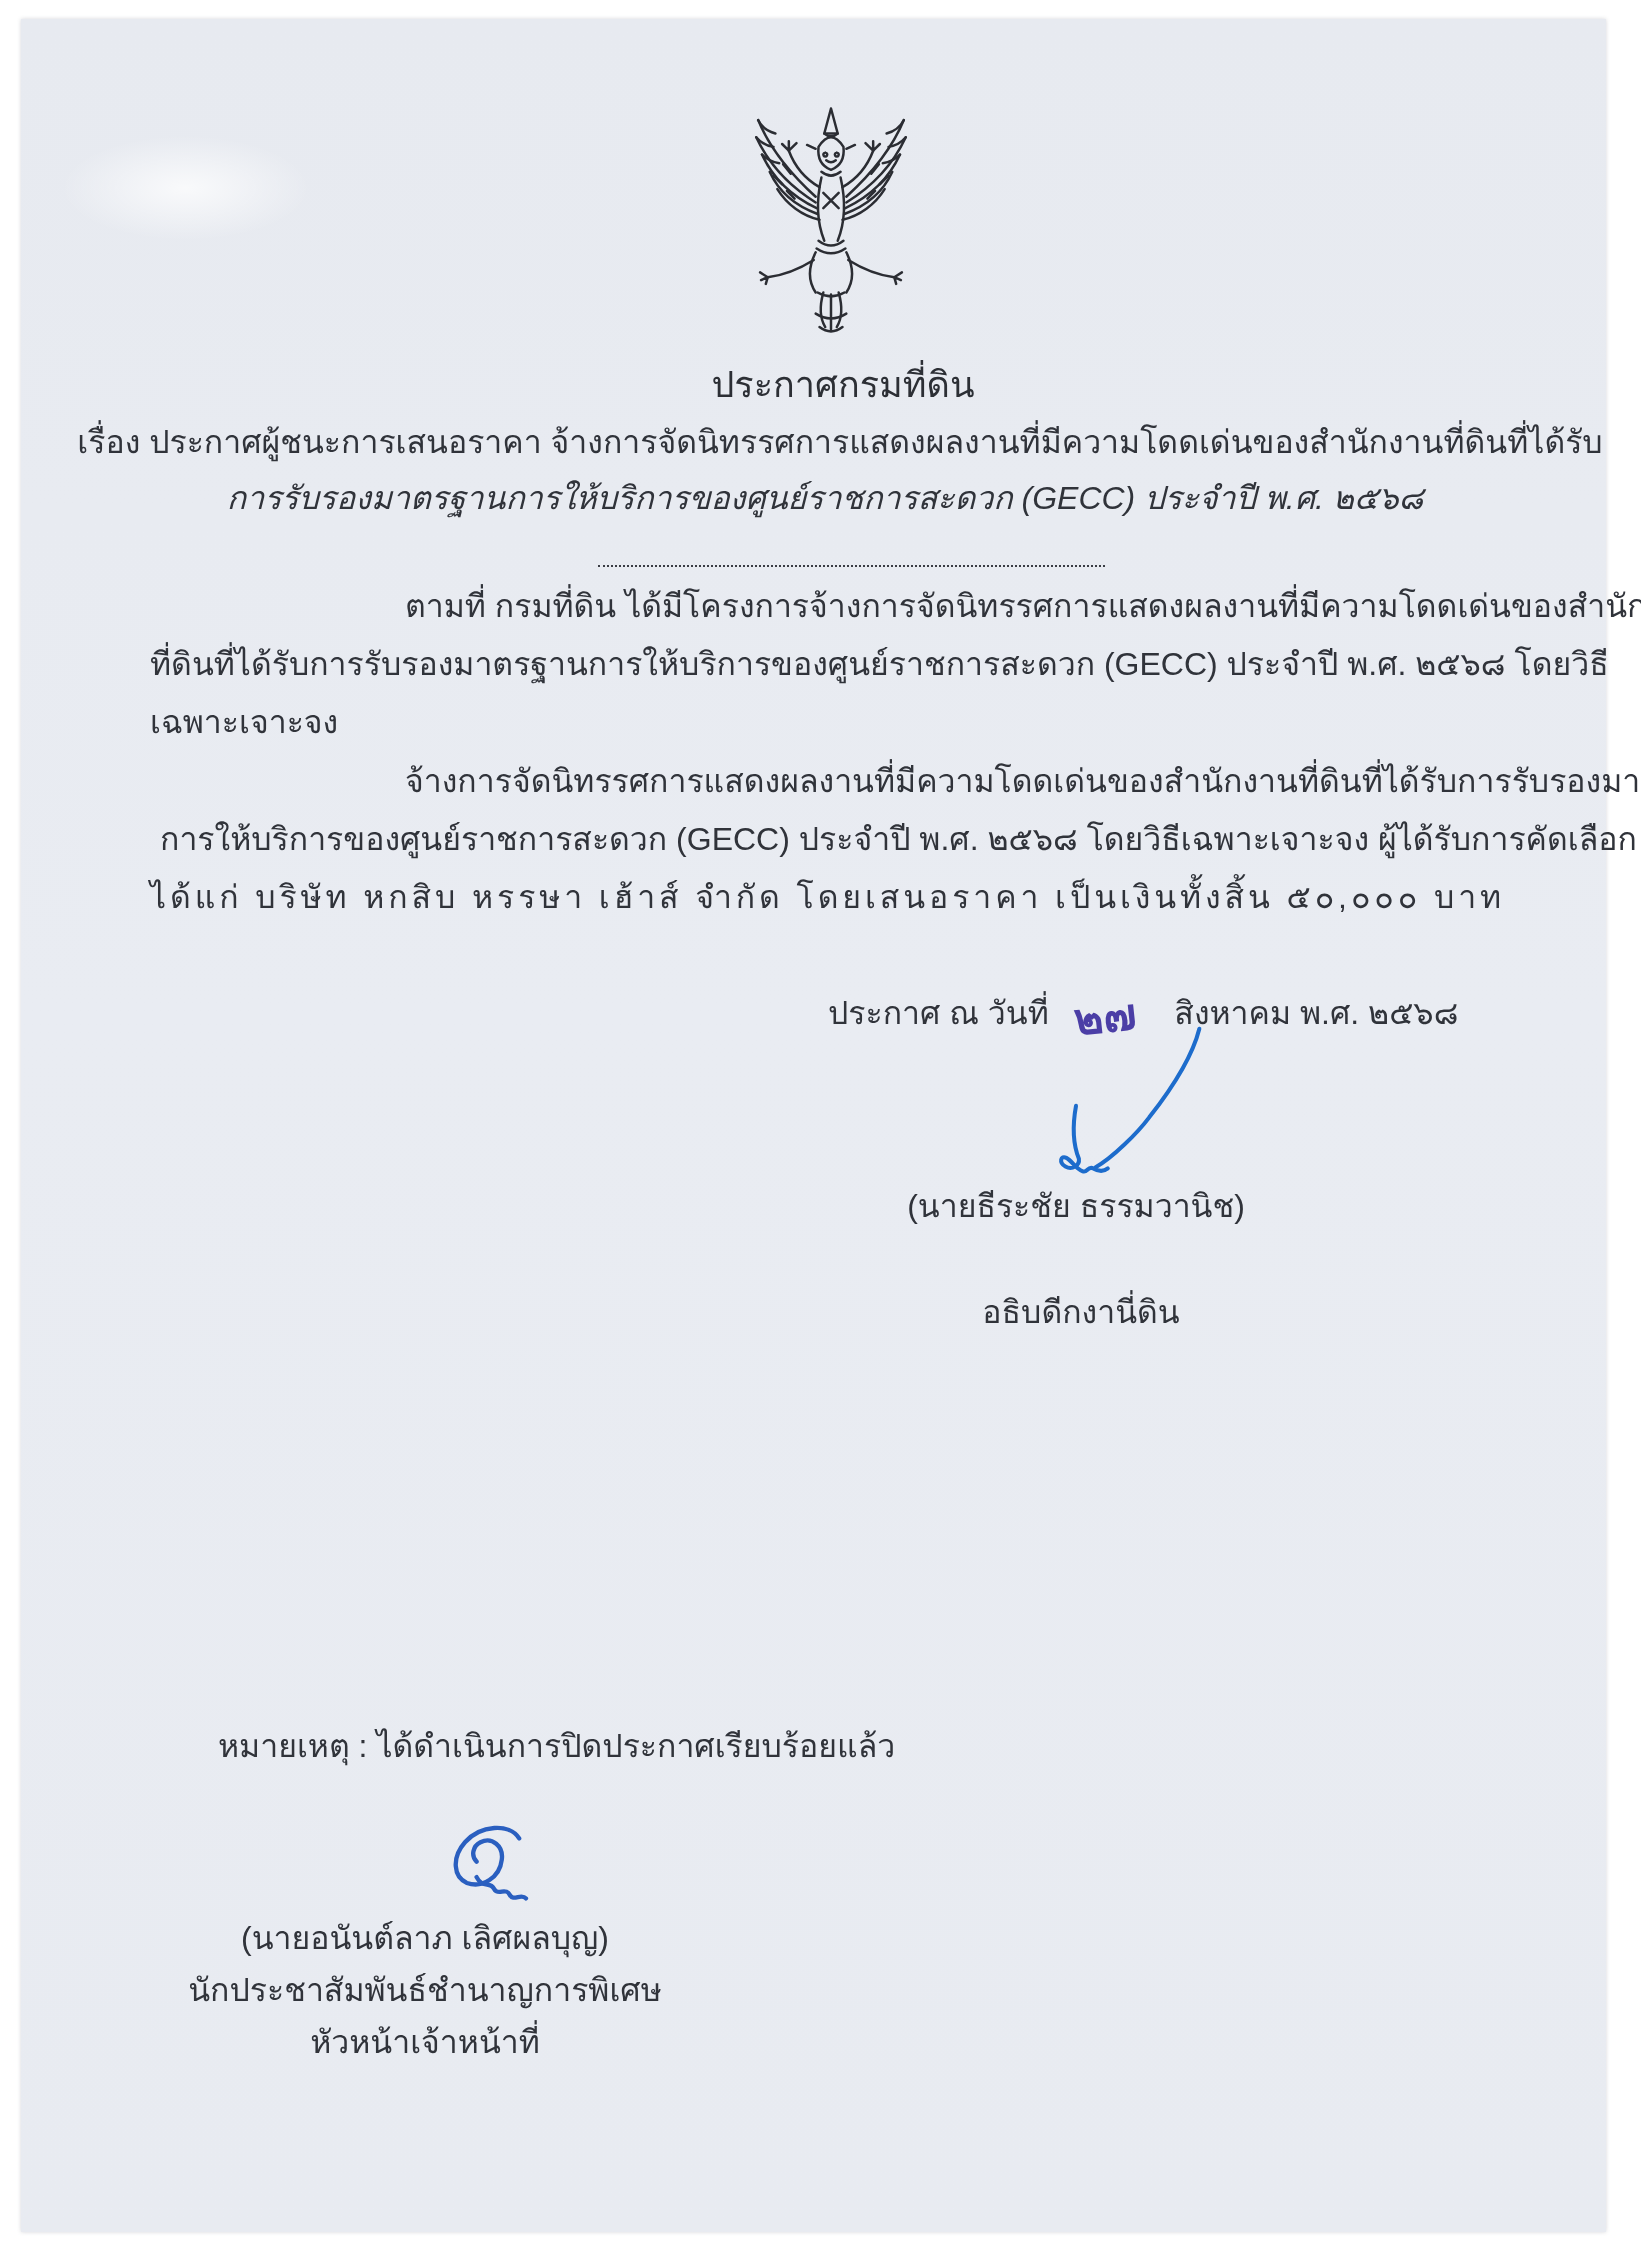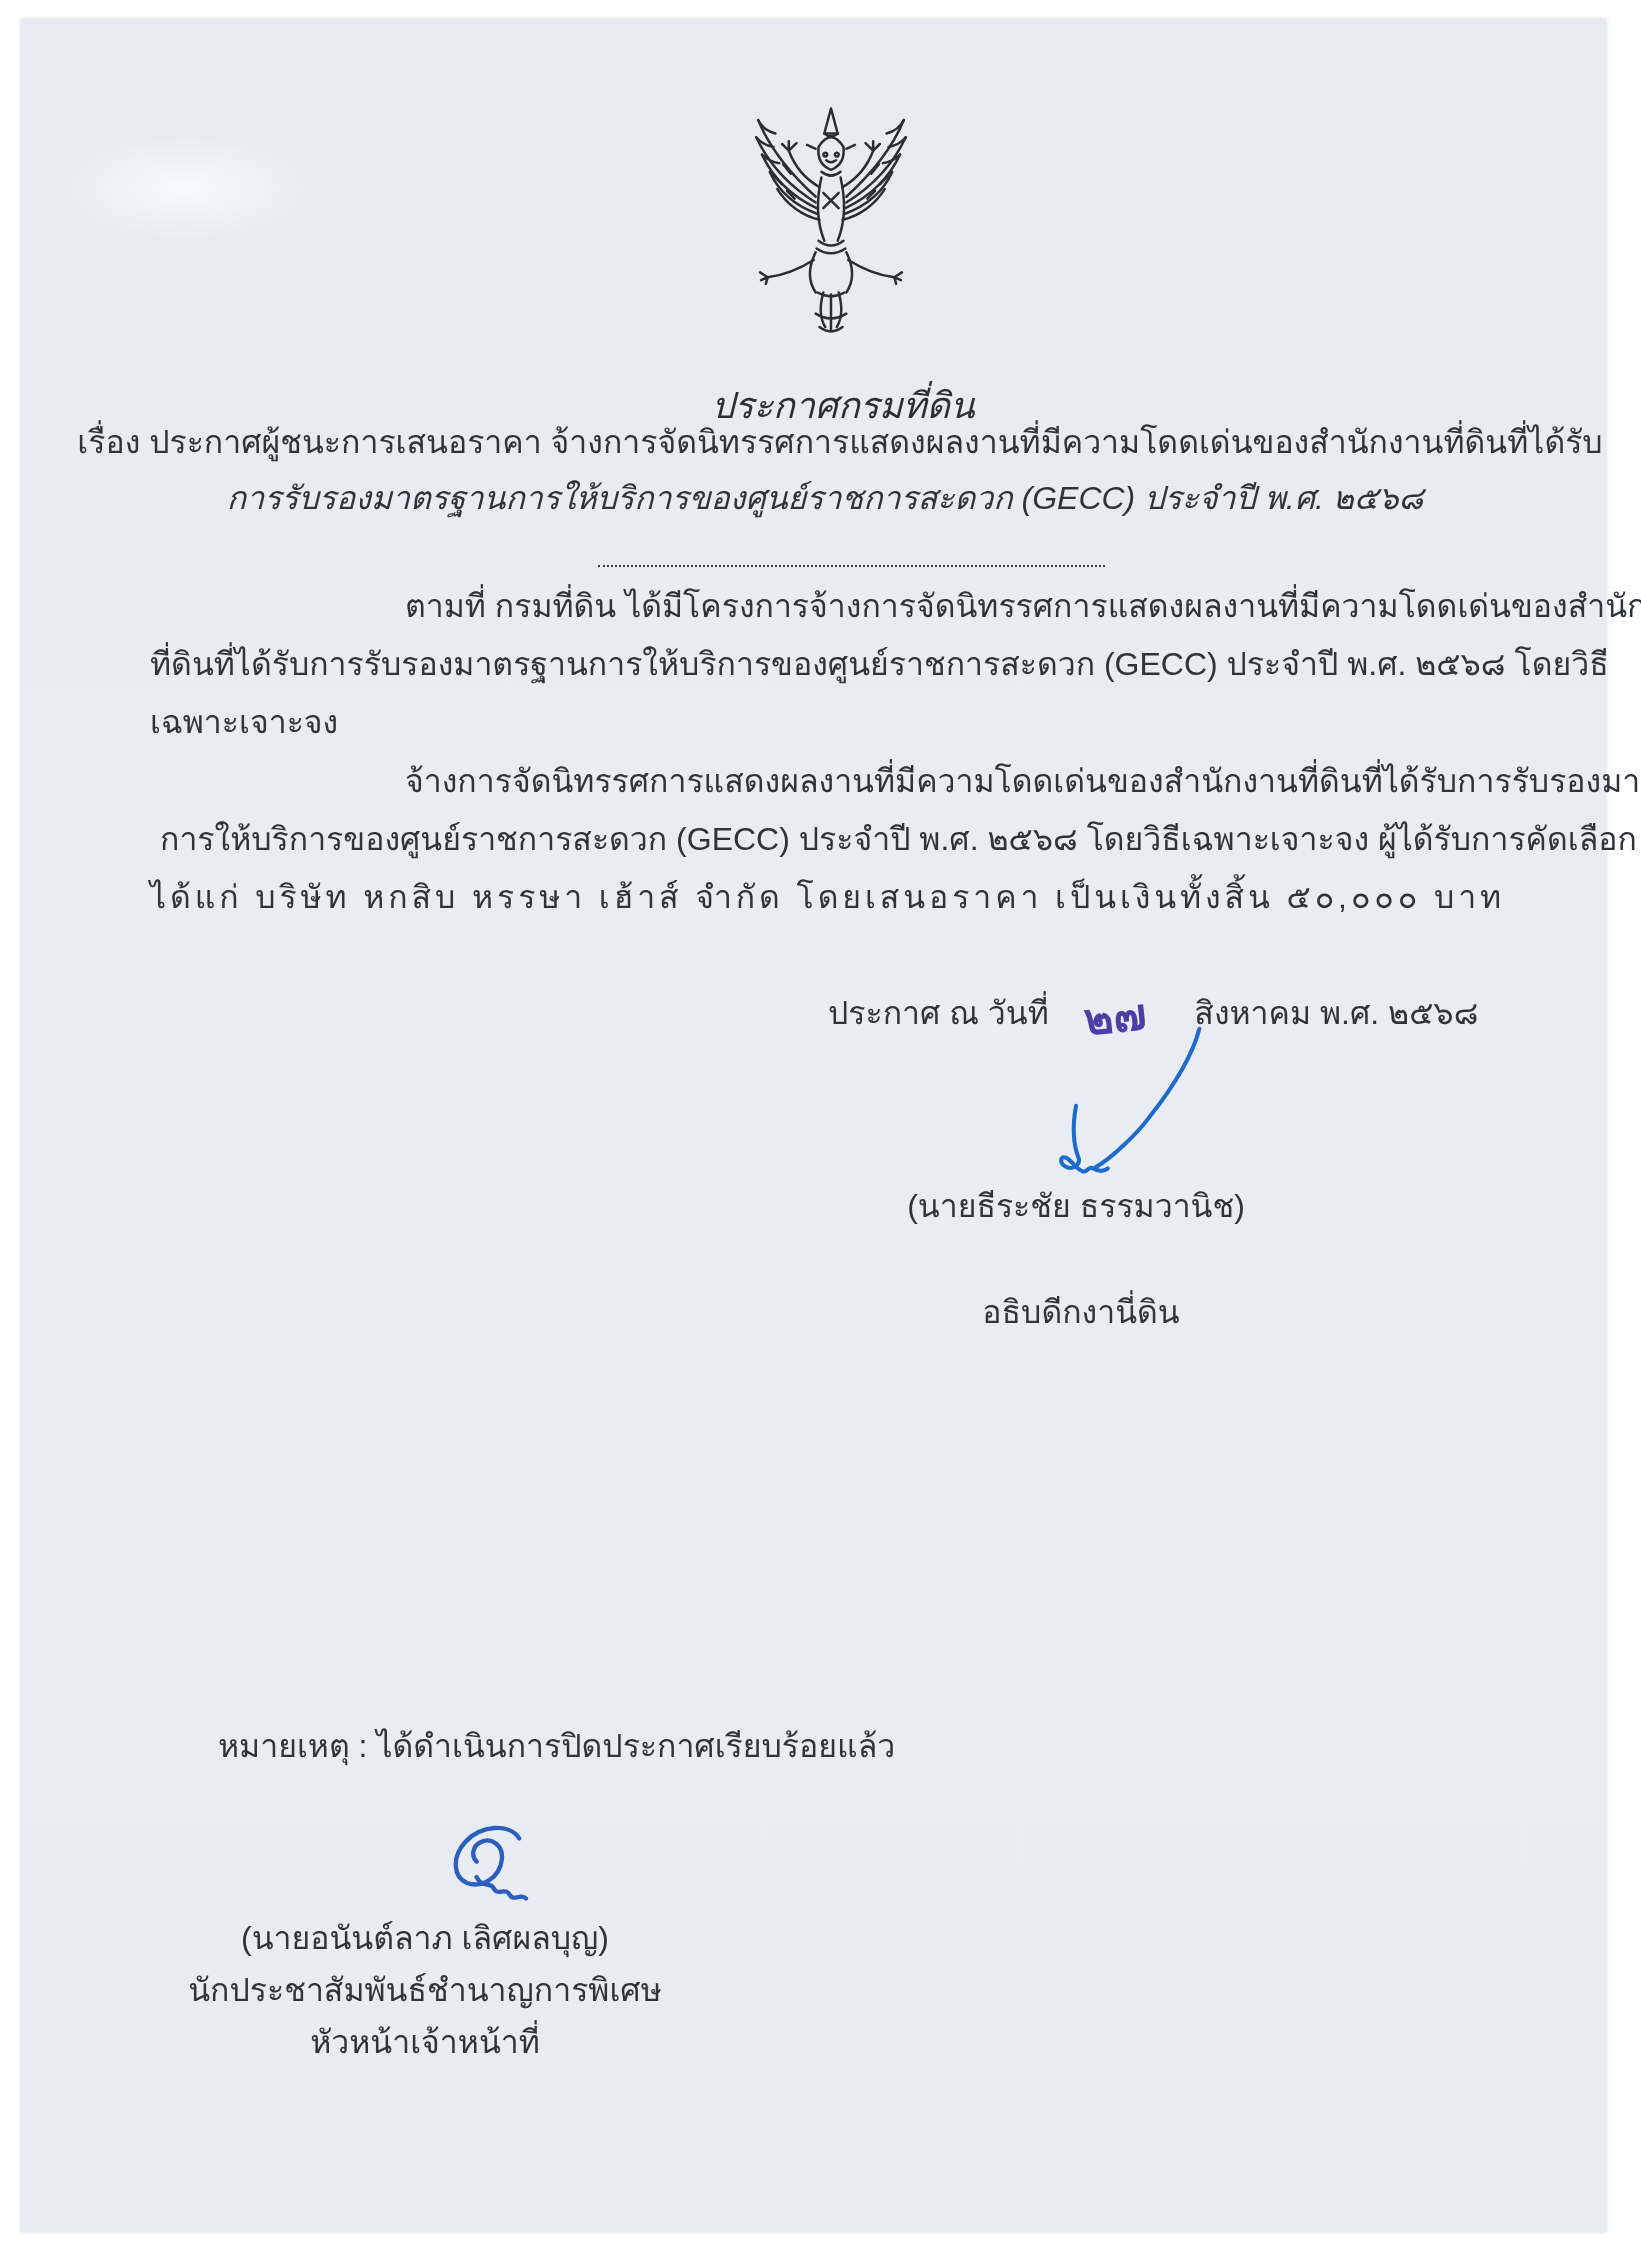--- a/index.html
+++ b/index.html
@@ -19,21 +19,21 @@
   .abs{position:absolute;white-space:nowrap;}
   .center{transform:translateX(-50%);}
   .t-body{font-size:32px;line-height:1.2;color:#30333a;}
   .t-title{font-size:36px;color:#2c2f35;}
   .spread{letter-spacing:3.9px;}
   .dotted-rule{
     position:absolute;left:577px;top:546px;width:507px;height:0;
     border-bottom:2.9px dotted #3a3d44;
   }
   .dateline{
-    position:absolute;left:828px;top:994px;display:flex;align-items:flex-start;gap:35px;
+    position:absolute;left:828px;top:994px;display:flex;align-items:flex-start;gap:25px;
   }
   .handwritten-day{
     font-size:44px;color:#4b3ea6;transform:rotate(-6deg);
     margin-top:-13.5px;font-weight:600;
   }
   .sig-svg{position:absolute;}
   .note-line{font-size:32px;}
   svg{display:block;}
 </style>
 </head>
@@ -77,21 +77,21 @@
 
       <path d="M106 196 Q120 204 134 196"></path>
       <path d="M112 196 C108 210 108 222 114 232"></path>
       <path d="M120 198 L120 234"></path>
       <path d="M128 196 C132 210 132 222 126 232"></path>
       <path d="M108 232 Q120 241 132 232"></path>
       <path d="M104 218 Q120 228 136 218"></path>
     </g>
   </svg>
 
-  <div class="abs center t-title" style="left:822px;top:358px;font-style:italic;">ประกาศกรมที่ดิน</div>
+  <div class="abs center t-title" style="left:822px;top:337px;">ประกาศกรมที่ดิน</div>
 
   <div class="abs center t-body" style="left:819px;top:404px;">เรื่อง  ประกาศผู้ชนะการเสนอราคา จ้างการจัดนิทรรศการแสดงผลงานที่มีความโดดเด่นของสำนักงานที่ดินที่ได้รับ</div>
   <div class="abs center t-body" style="left:804px;top:460px;font-style:italic;">การรับรองมาตรฐานการให้บริการของศูนย์ราชการสะดวก (GECC) ประจำปี พ.ศ. ๒๕๖๘</div>
 
   <div class="dotted-rule"></div>
 
   <div class="abs t-body" style="left:384px;top:568px;">ตามที่ กรมที่ดิน ได้มีโครงการจ้างการจัดนิทรรศการแสดงผลงานที่มีความโดดเด่นของสำนักงาน</div>
   <div class="abs t-body" style="left:129px;top:626px;">ที่ดินที่ได้รับการรับรองมาตรฐานการให้บริการของศูนย์ราชการสะดวก (GECC) ประจำปี พ.ศ. ๒๕๖๘ โดยวิธี</div>
   <div class="abs t-body" style="left:129px;top:684px;">เฉพาะเจาะจง</div>
 

